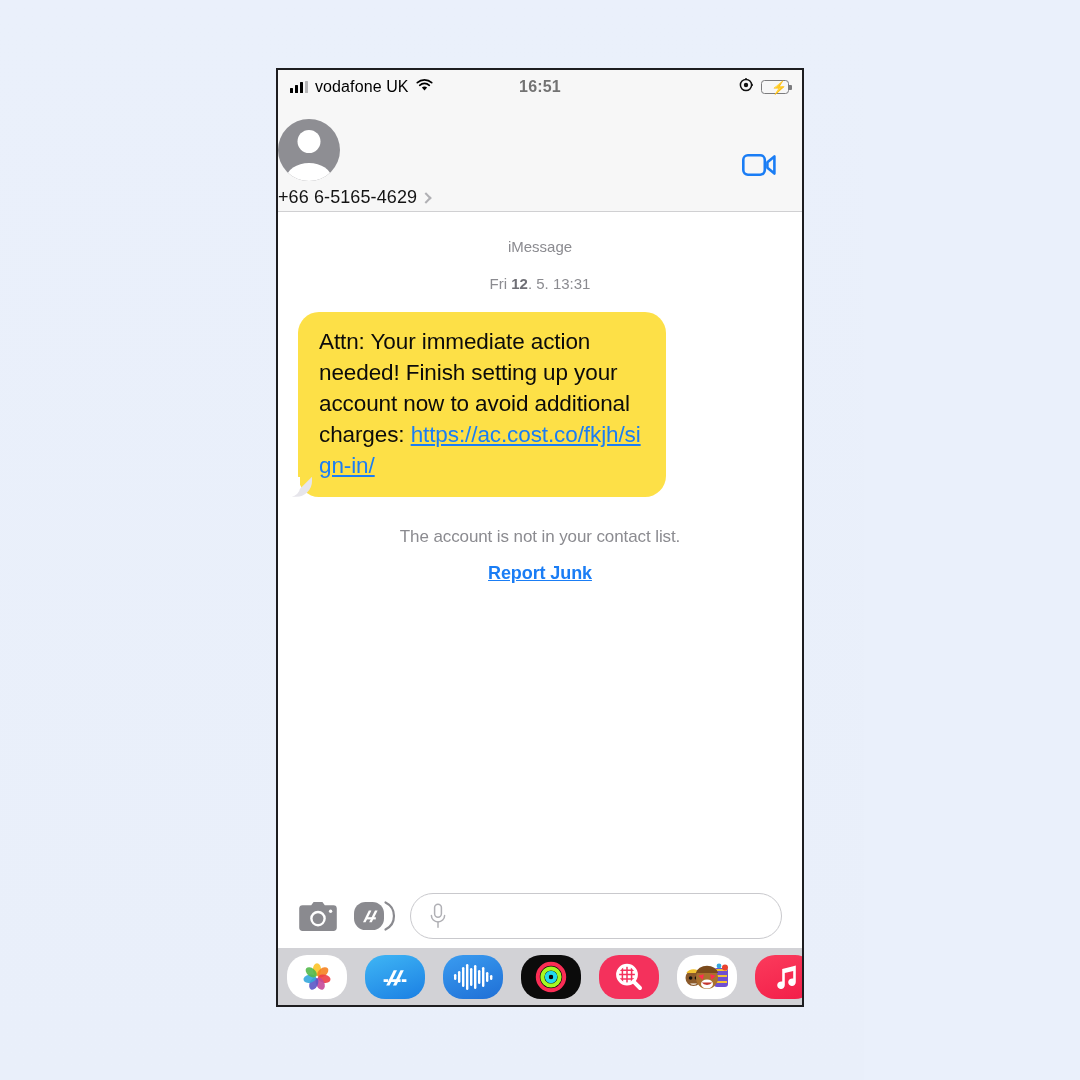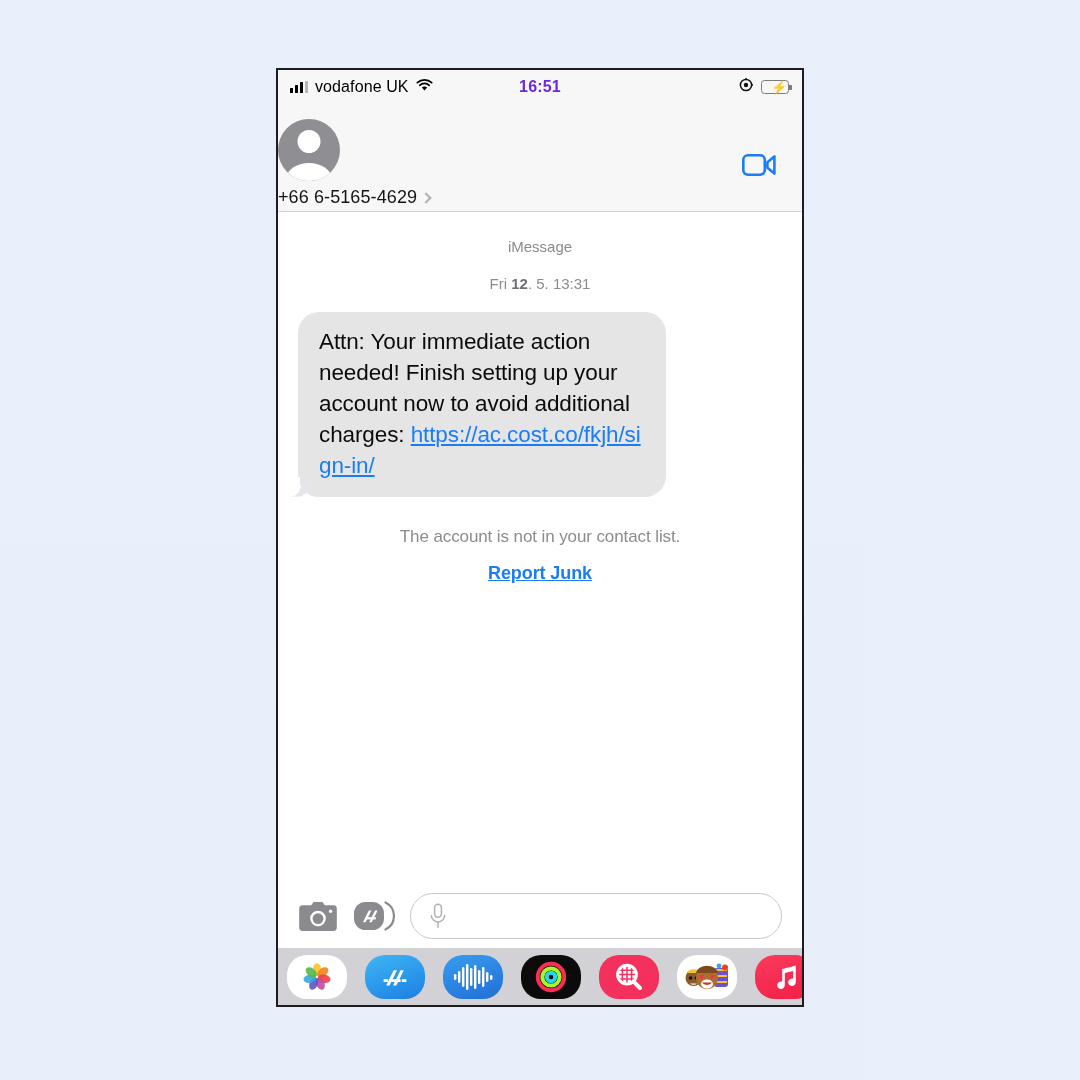--- a/index.html
+++ b/index.html
@@ -39,21 +39,21 @@
   .sb-left { display:flex; align-items:center; gap:7px; }
   .bars { display:flex; align-items:flex-end; gap:2px; height:12px; }
   .bars i { width:3px; background:#000; border-radius:.5px; display:block; }
   .bars i:nth-child(1){ height:5px; }
   .bars i:nth-child(2){ height:8px; }
   .bars i:nth-child(3){ height:11px; }
   .bars i:nth-child(4){ height:12px; background:#b6b6b8; }
   .carrier { font-size:16px; color:#000; letter-spacing:.1px; }
   .sb-time {
     position:absolute; left:0; right:0; text-align:center;
-    font-size:16px; font-weight:bold; color:#6d28d9; letter-spacing:.2px;
+    font-size:16px; font-weight:bold; color:#737373; letter-spacing:.2px;
   }
   .sb-right {
     margin-left:auto; display:flex; align-items:center; gap:8px;
     position:relative; z-index:2;
   }
   .batt {
     width:28px; height:14px; border:1.6px solid #7c7c7e;
     border-radius:3.5px; position:relative; padding:1.4px;
   }
   .batt:after {
@@ -123,21 +123,21 @@
   .stamp .svc { font-size:15px; color:#8b8b90; }
   .stamp .when {
     font-size:15px; color:#8b8b90; display:block; margin-top:16px;
   }
   .stamp .when b { color:#6f6f75; font-weight:bold; }
 
   .bubble-row { margin-top:18px; display:flex; }
   .bubble {
     position:relative;
     max-width:368px;
-    background:#e5e5e5;
+    background:#fde047;
     border-radius:21px;
     padding:14px 21px 16px 21px;
     font-size:22.5px; line-height:31px; color:#0b0b0b;
     letter-spacing:-.1px;
   }
   .bubble:before {
     content:""; position:absolute; left:-6px; bottom:0;
     width:20px; height:20px; background:#e6e5eb;
     border-bottom-right-radius:16px;
     clip-path:polygon(0 100%,100% 100%,100% 0);

